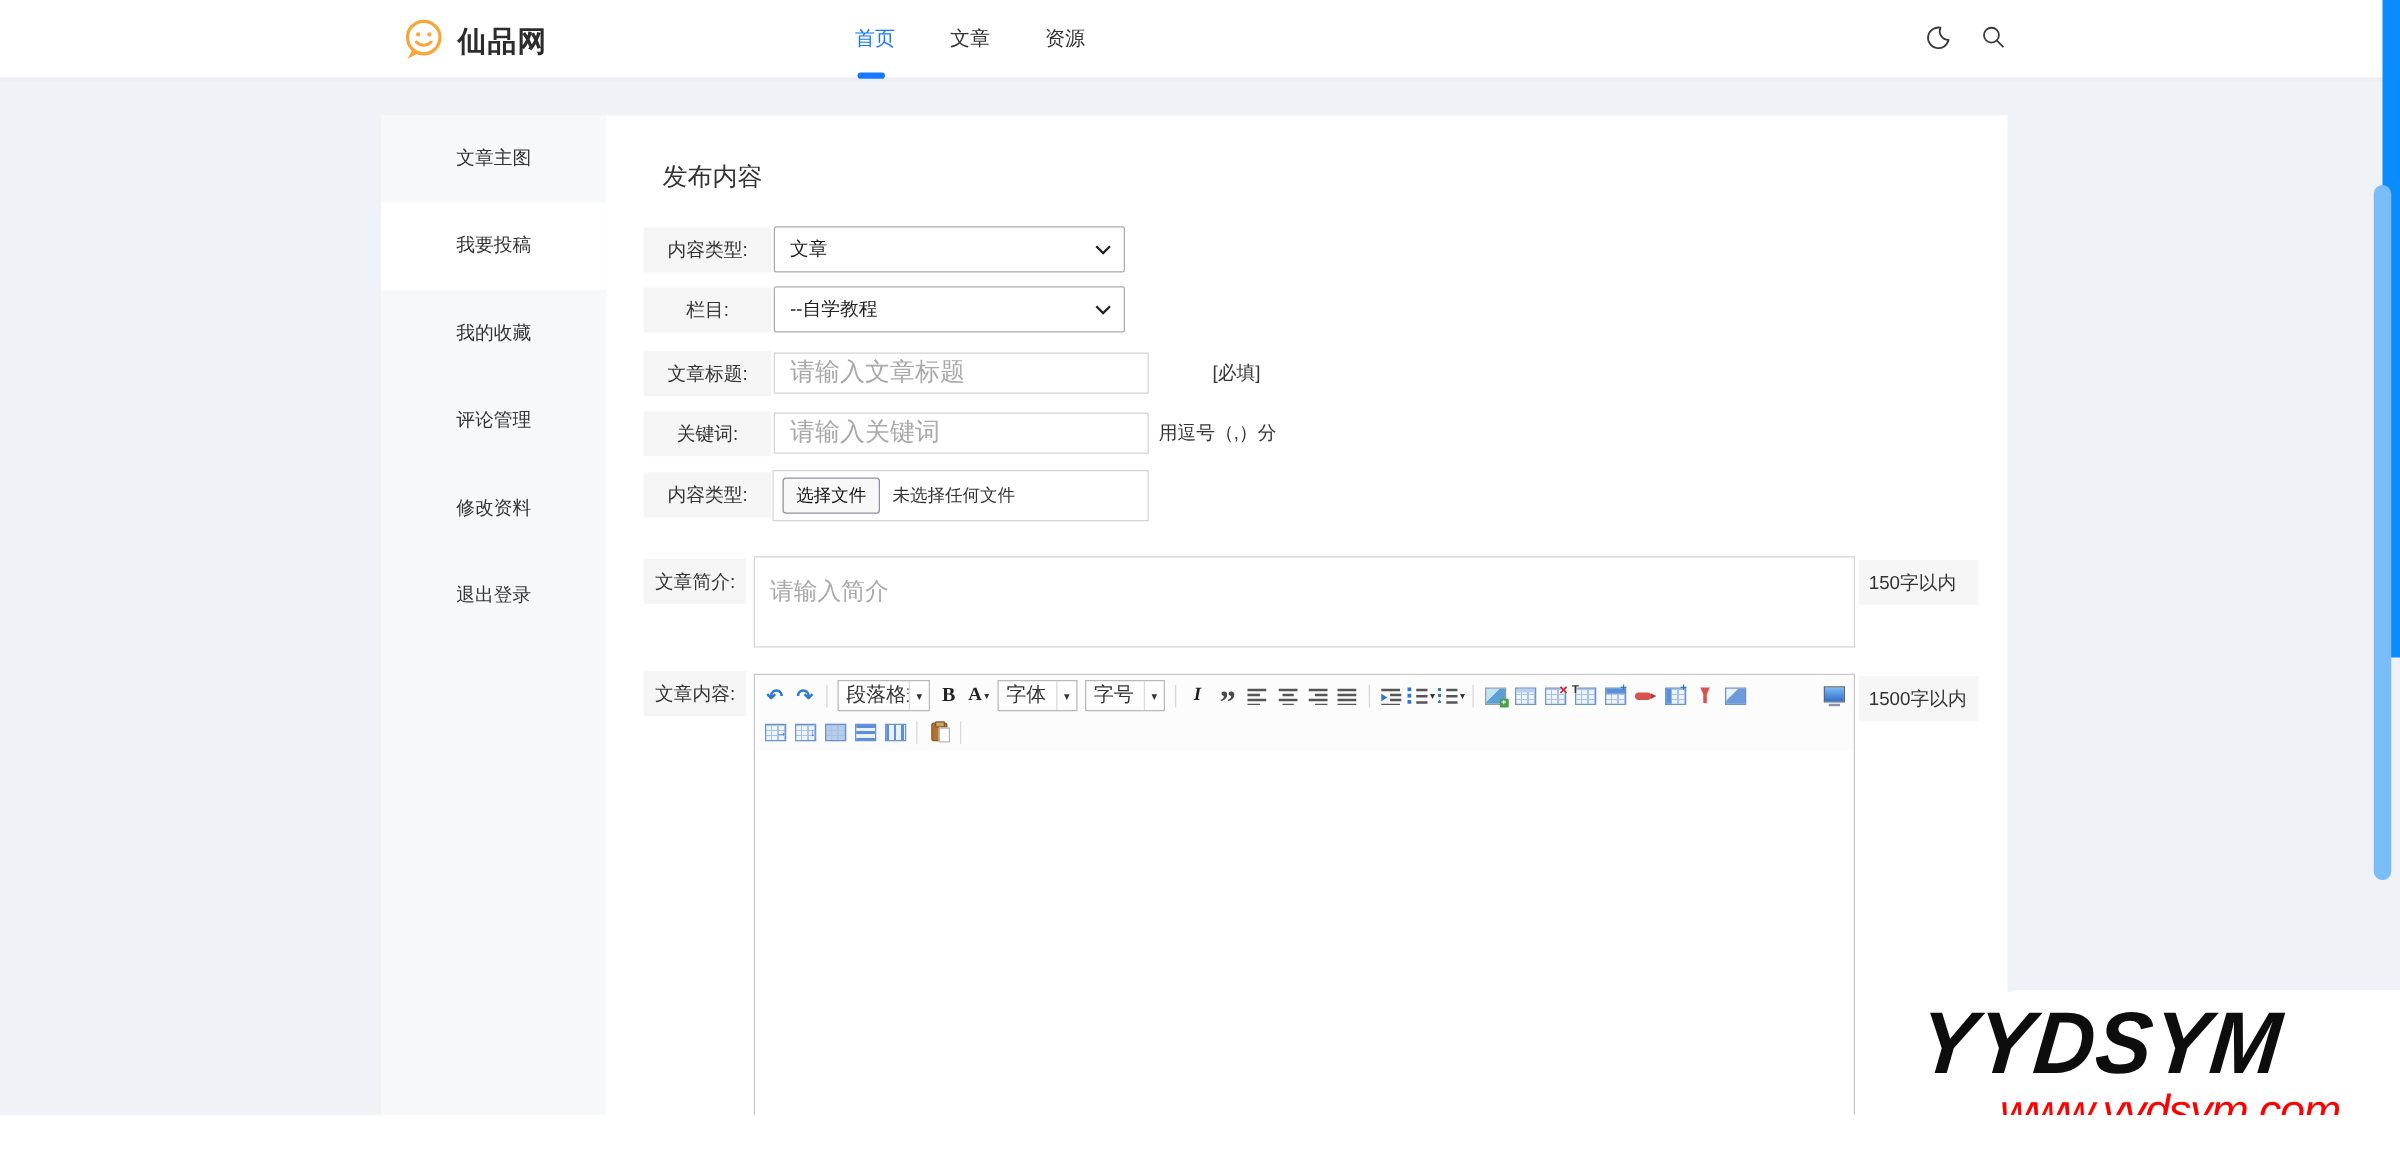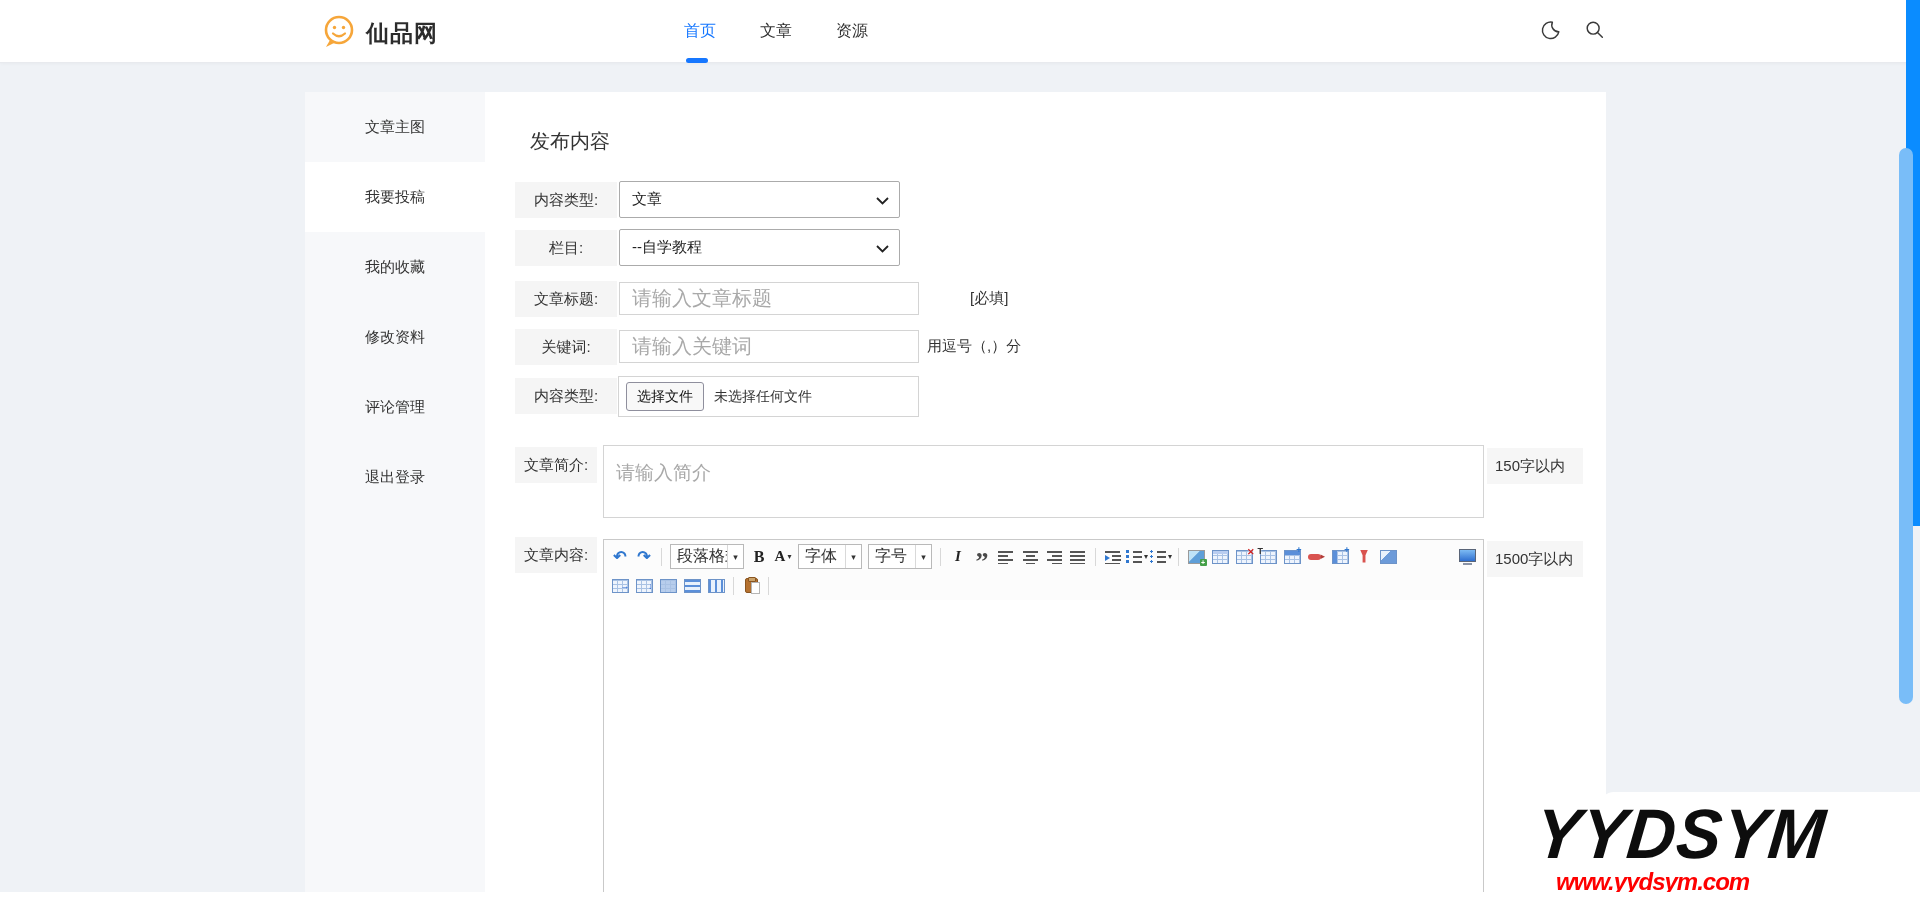--- a/index.html
+++ b/index.html
@@ -114,21 +114,21 @@
   .i-tb2-m{background-color:#b7cdec;}
   .i-tb2-sr{background-image:repeating-linear-gradient(0deg,#5b8fd9 0 2px,#e8f1fc 2px 5px);}
   .i-tb2-sc{background-image:repeating-linear-gradient(90deg,#5b8fd9 0 2px,#e8f1fc 2px 6px);}
 
   
   .scroll-track{position:absolute;left:1906px;top:0;width:14px;height:526px;background:#0a8cff;}
   .scroll-thumb{position:absolute;left:1899px;top:148px;width:14px;height:556px;background:#79bdf8;border-radius:7px;}
   .watermark{position:absolute;left:1600px;top:792px;width:320px;height:131px;background:#fff;border-radius:14px 0 0 0;}
   .wm-title{position:absolute;left:1540px;top:794px;width:380px;font-size:70px;font-weight:900;font-style:italic;color:#0d0d0d;
             letter-spacing:1px;transform:scaleX(0.96) skewX(-6deg);transform-origin:left top;white-space:nowrap;}
-  .wm-url{position:absolute;left:1556px;top:868px;font-size:24px;font-weight:bold;font-style:italic;color:#fe0000;white-space:nowrap;letter-spacing:-1px;}
+  .wm-url{position:absolute;left:1600px;top:868px;font-size:36px;font-weight:normal;font-style:italic;color:#fe0000;white-space:nowrap;letter-spacing:-1px;}
 </style>
 </head>
 <body>
 
 <div id="screen">
 
   <div class="header">
     <div class="logo">
       <span>
         <svg width="38" height="38" viewBox="0 0 38 38">
@@ -163,22 +163,22 @@
       </span>
     </div>
   </div>
 
   <div class="card">
 
     <div class="sidebar">
       <div class="side-item">文章主图</div>
       <div class="side-item active">我要投稿</div>
       <div class="side-item">我的收藏</div>
+      <div class="side-item">评论管理</div>
       <div class="side-item">修改资料</div>
-      <div class="side-item">评论管理</div>
       <div class="side-item">退出登录</div>
     </div>
 
     <div class="page-title">发布内容</div>
 
     <div class="flabel" style="left:210px;top:90px;">内容类型:</div>
     <div class="fselect" style="top:89px;">
       <span class="val">文章</span>
       <span>
         <svg width="13" height="8" viewBox="0 0 13 8">

